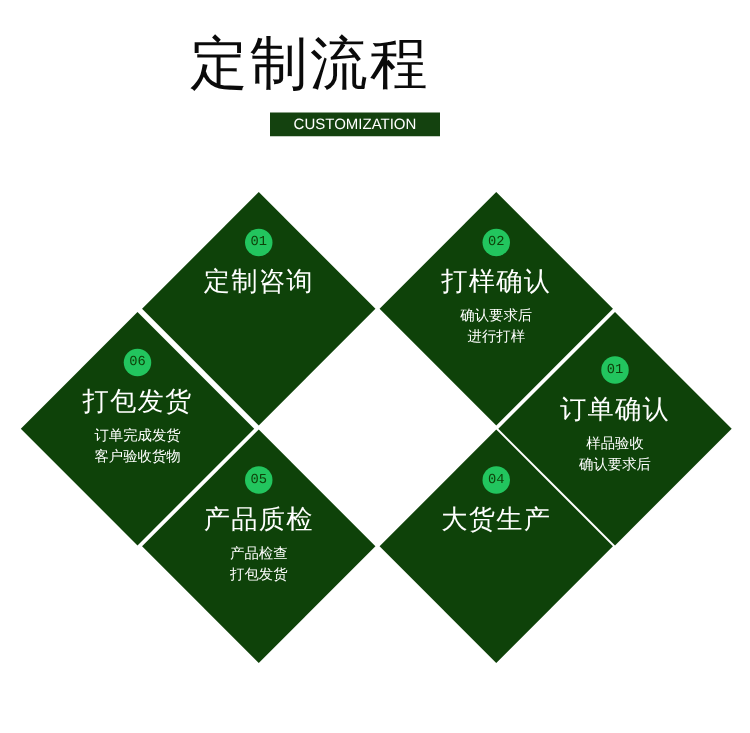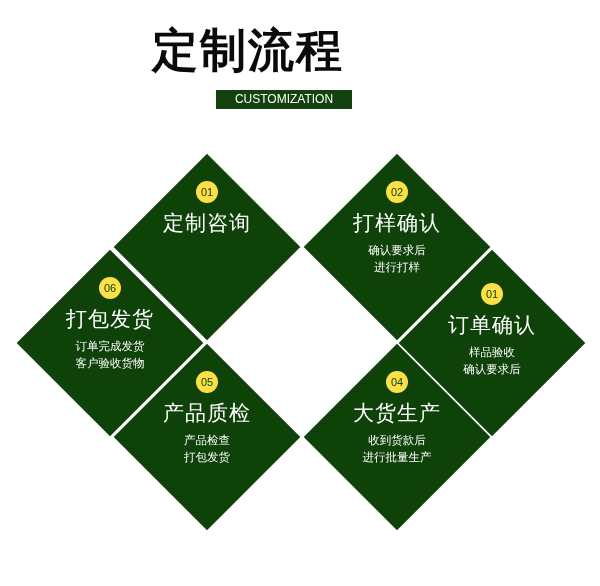--- a/index.html
+++ b/index.html
@@ -1,28 +1,28 @@
 <!DOCTYPE html>
 <html><head>
 <meta charset="utf-8">
 <style>
   html, body { margin:0; padding:0; background:#ffffff; }
   body { width:600px; height:586px; position:relative; overflow:hidden;
          font-family: "DejaVu Sans", "Liberation Sans", sans-serif; }
   .title { position:absolute; left:0; width:496px; top:22px; text-align:center;
-           font-size:46px; font-weight:bold; color:#0a0a0a; letter-spacing:2px; line-height:56px; }
+           font-size:46px; font-weight:normal; color:#0a0a0a; letter-spacing:2px; line-height:56px; }
   .subtitle { position:absolute; left:216px; top:90px; width:136px; height:19px;
               background:#14420f; color:#ffffff; font-size:12px; line-height:19px; text-align:center;
               font-family: "Liberation Sans", sans-serif; letter-spacing:0px; }
   .diamond { position:absolute; width:132px; height:132px; background:#0e4209;
              transform: rotate(45deg); }
   .content { position:absolute; width:190px; text-align:center; color:#ffffff; }
-  .num { display:inline-block; width:22px; height:22px; border-radius:50%; background:#fde047;
+  .num { display:inline-block; width:22px; height:22px; border-radius:50%; background:#22c55e;
          color:#0e4209; font-size:11px; line-height:22px; text-align:center;
-         font-family:Liberation Sans, sans-serif; }
+         font-family:Liberation Mono, monospace; }
   .step-title { font-size:21px; line-height:28px; margin-top:6px; letter-spacing:1px; }
   .step-desc { font-size:11.5px; line-height:17px; margin-top:5px; }
 </style>
 </head>
 <body>
 
 <div class="title">定制流程</div>
 <div class="subtitle">CUSTOMIZATION PROCESS</div>
 
 <div class="diamond" style="left:141px; top:181px;"></div>
@@ -69,17 +69,13 @@
   <div class="step-title">产品质检</div>
   <div class="step-desc">
     <div>产品检查</div>
     <div>打包发货</div>
   </div>
 </div>
 
 <div class="content" style="left:302px; top:371px;">
   <span class="num">04</span>
   <div class="step-title">大货生产</div>
-  <div class="step-desc">
-    <div>收到货款后</div>
-    <div>进行批量生产</div>
-  </div>
 </div>
 
 </body></html>

